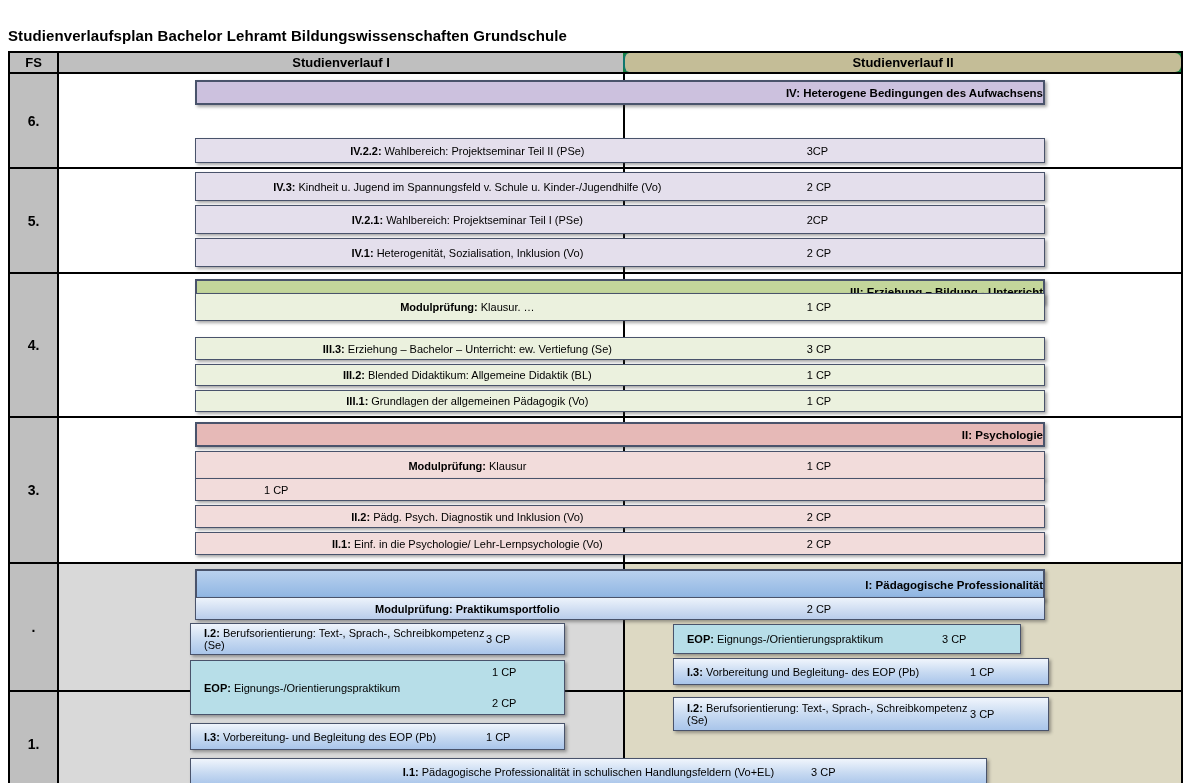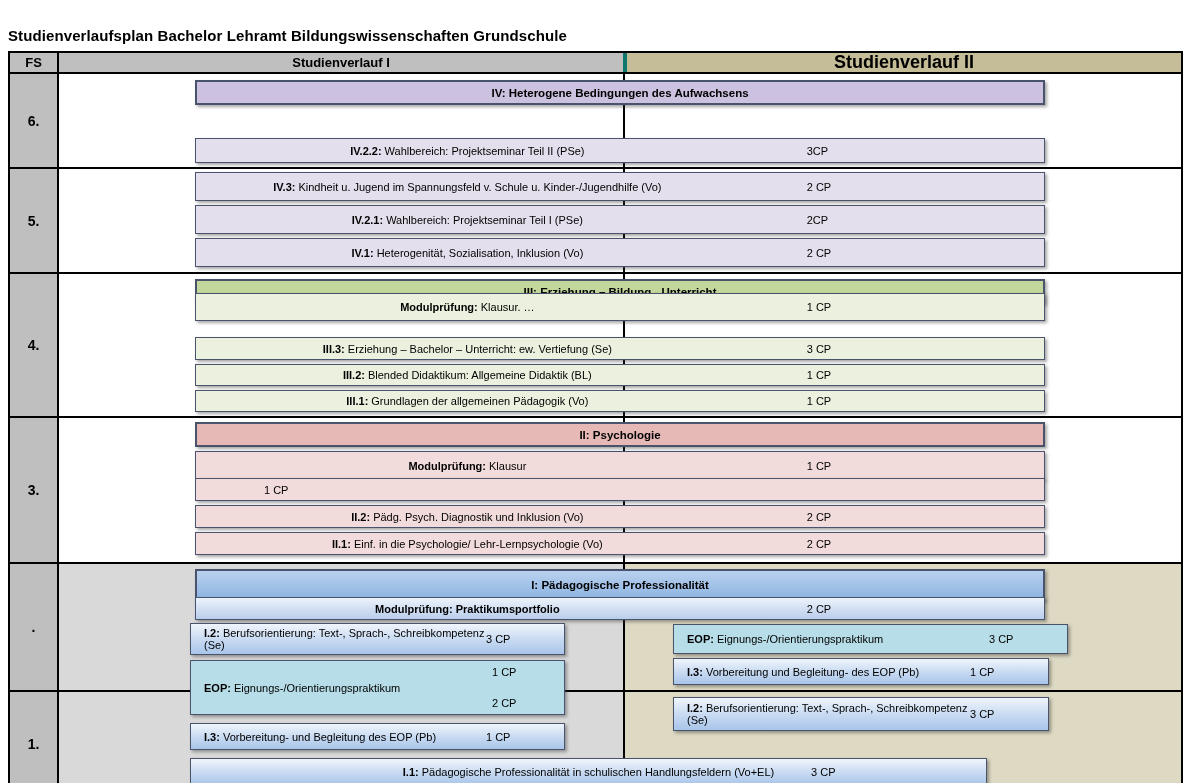--- a/index.html
+++ b/index.html
@@ -22,23 +22,23 @@
     width:49px; box-sizing:border-box; border-right:2px solid #000;
     background:#bfbfbf; font-weight:bold; font-size:13px;
     display:flex; align-items:center; justify-content:center;
   }
   .hrow .sv1-h {
     width:564px; box-sizing:border-box; background:#bfbfbf;
     font-weight:bold; font-size:13px;
     display:flex; align-items:center; justify-content:center;
   }
   .hrow .sv2-h {
-    flex:1; box-sizing:border-box; border-left:4px solid #0f766e; background:#c4bd97;
-    font-weight:bold; font-size:18px;
-    display:flex; align-items:center; justify-content:center;
+    flex:1; box-sizing:border-box; border-left:2px solid #0f766e; background:#c4bd97;
+    font-weight:bold; font-size:13px;
+    display:flex; align-items:center; justify-content:center;border-radius:6px;
   }
   .row { display:flex; box-sizing:border-box; border-bottom:2px solid #000; }
   .row:last-of-type { border-bottom:none; }
   .row .fs-cell {
     width:49px; box-sizing:border-box; border-right:2px solid #000;
     background:#bfbfbf; font-weight:bold; font-size:14px;
     display:flex; align-items:center; justify-content:center;
   }
   .row .content { flex:1; display:flex; }
   .row .cl { width:564px; box-sizing:border-box; }
@@ -48,21 +48,21 @@
   .row.lower .cr { background:#ddd9c3; }
 
   .overlay { position:absolute; left:0; top:0; right:0; bottom:0; }
   .box {
     position:absolute; box-sizing:border-box;
     border:1.5px solid #49536b;
     box-shadow:2px 2px 3px rgba(60,60,60,0.45);
     font-size:11px; display:flex; align-items:center;
   }
   .wide { left:185px; width:850px; }
-  .mhead { justify-content:center; font-weight:bold; font-size:11.5px; border-width:2px; }
+  .mhead { justify-content:flex-end; font-weight:bold; font-size:11.5px; border-width:2px; }
   .iv-head  { background:#ccc1de; }
   .iv-body  { background:#e4dfec; }
   .iii-head { background:#c3d69b; }
   .iii-body { background:#ebf1de; }
   .ii-head  { background:#e6b9b7; }
   .ii-body  { background:#f2dcdb; }
   .i-head   { background:linear-gradient(180deg,#b9d1ee 0%,#8db4e2 100%); }
   .i-body   { background:linear-gradient(180deg,#edf3fb 0%,#b9cdeb 100%); }
   .blue-sm  { background:linear-gradient(180deg,#f0f5fc 0%,#c6d9f1 55%,#a9c5ea 100%); }
   .teal     { background:#b7dee8; }
@@ -208,21 +208,21 @@
       <div class="box wide wrow i-body" style="top:544px;height:23px">
         <div class="lbl"><span class="b">Modulprüfung: Praktikumsportfolio</span></div>
         <div class="cp">2 CP</div>
       </div>
 
       <div class="box smrow blue-sm" style="left:180px;width:375px;top:570px;height:32px">
         <div class="lbl"><span class="b">I.2:</span><span class="t">Berufsorientierung: Text-, Sprach-, Schreibkompetenz (Se)</span></div>
         <div class="cp">3 CP</div>
       </div>
 
-      <div class="box smrow teal" style="left:663px;width:395px;top:571px;height:30px">
+      <div class="box smrow teal" style="left:663px;width:348px;top:571px;height:30px">
         <div class="lbl"><span class="b">EOP:</span><span class="t">Eignungs-/Orientierungspraktikum</span></div>
         <div class="cp">3 CP</div>
       </div>
 
       <div class="box smrow blue-sm" style="left:663px;width:376px;top:605px;height:27px">
         <div class="lbl"><span class="b">I.3:</span><span class="t">Vorbereitung und Begleitung- des EOP  (Pb)</span></div>
         <div class="cp">1 CP</div>
       </div>
 
       <div class="box eop-left teal" style="left:180px;width:375px;top:607px;height:55px">

